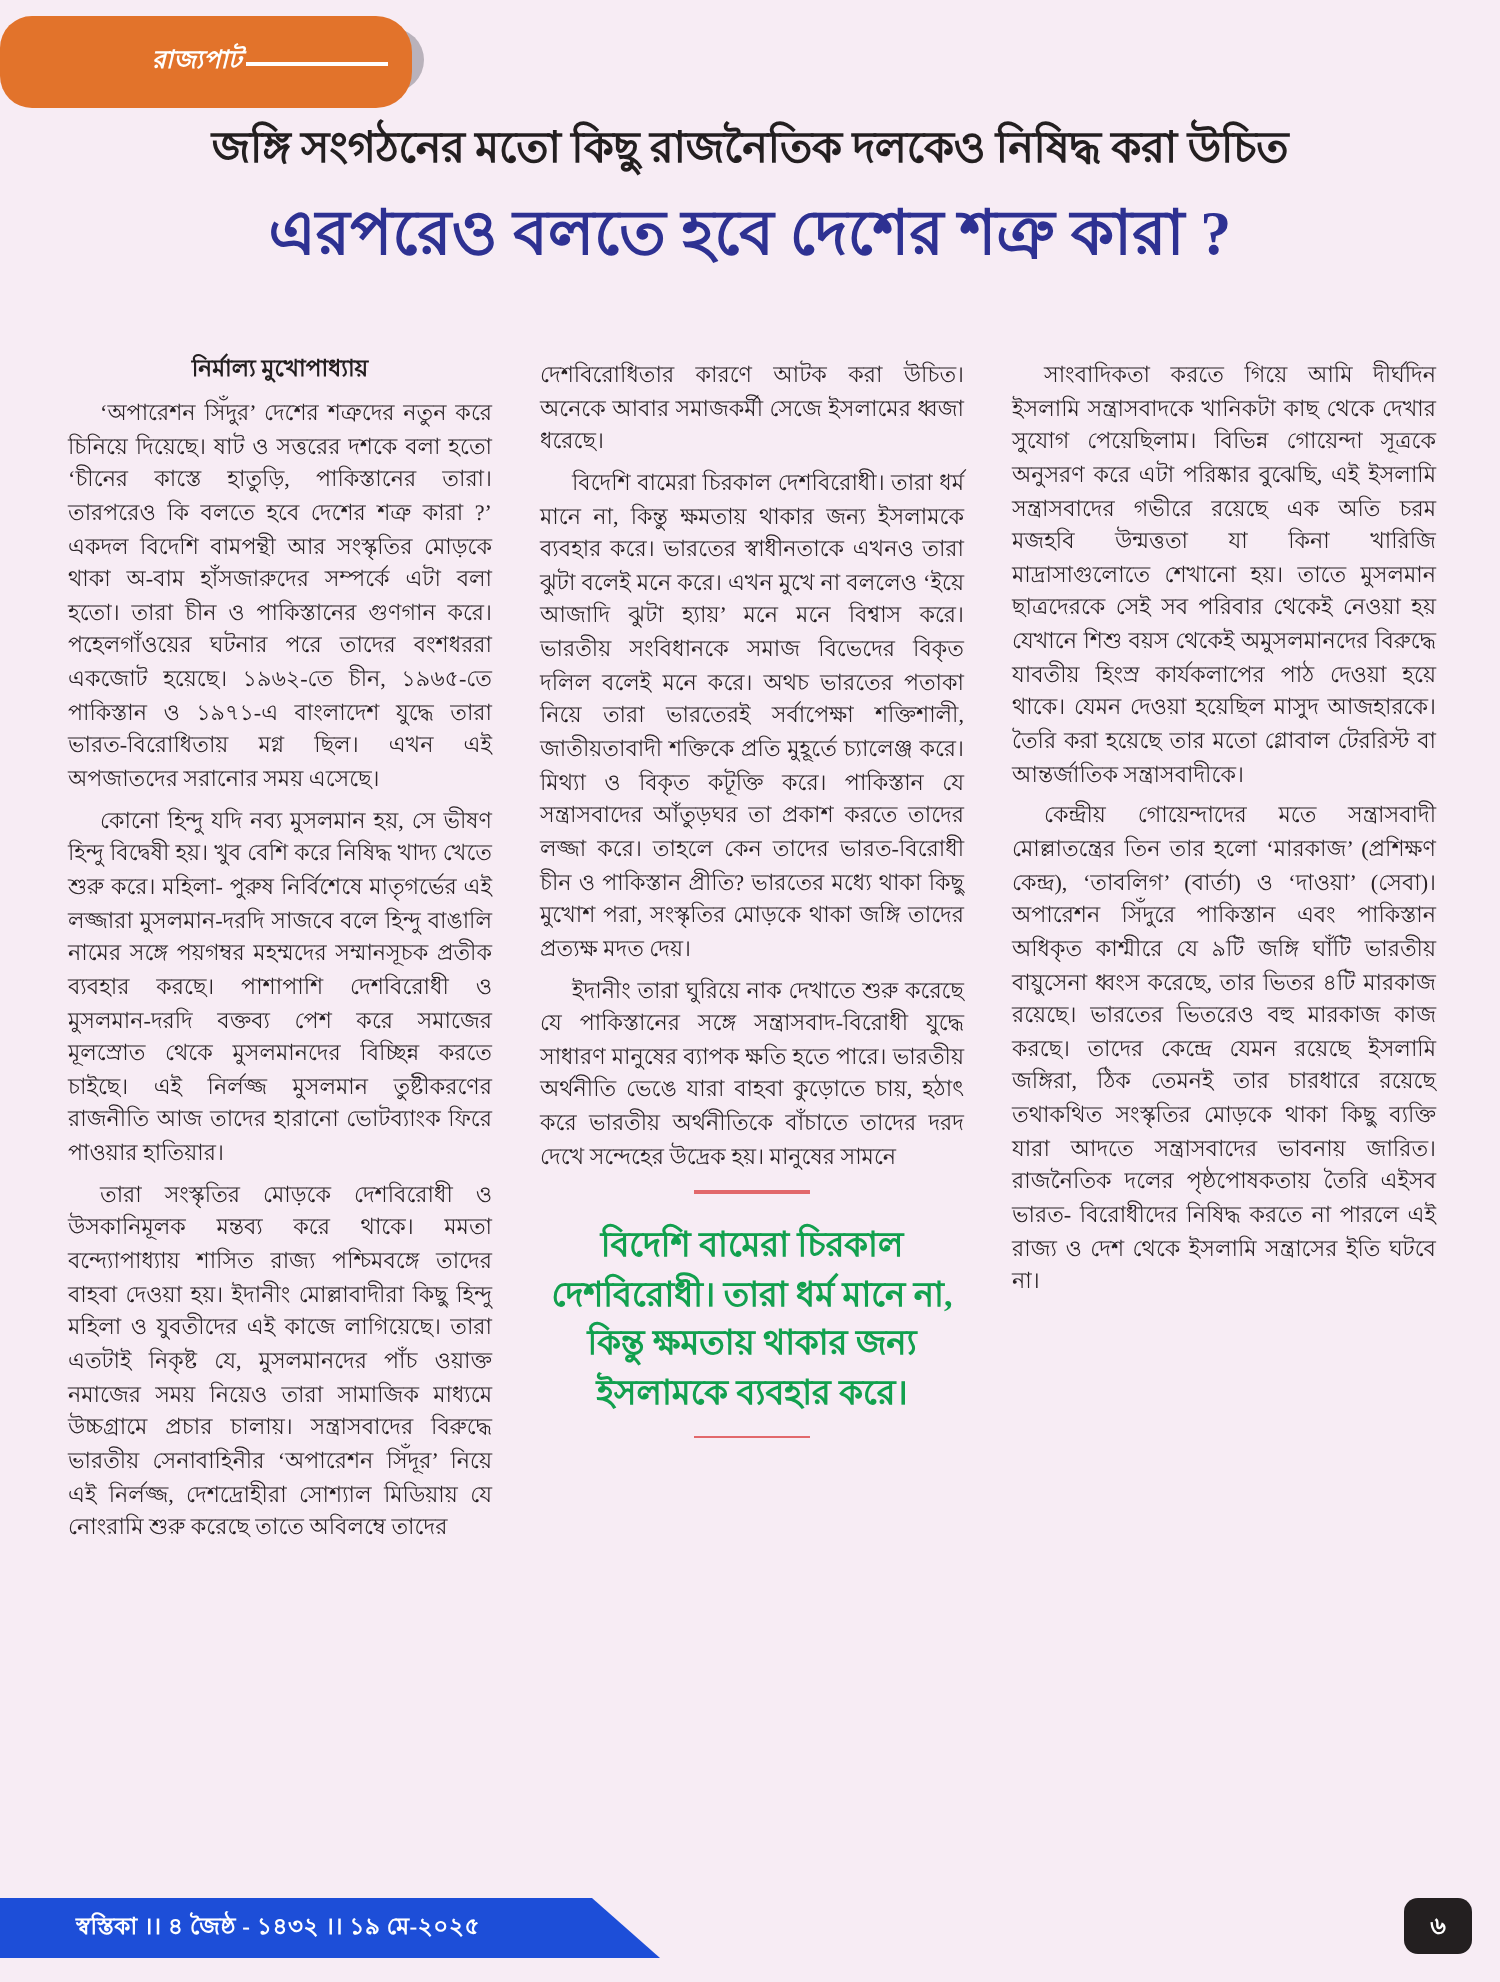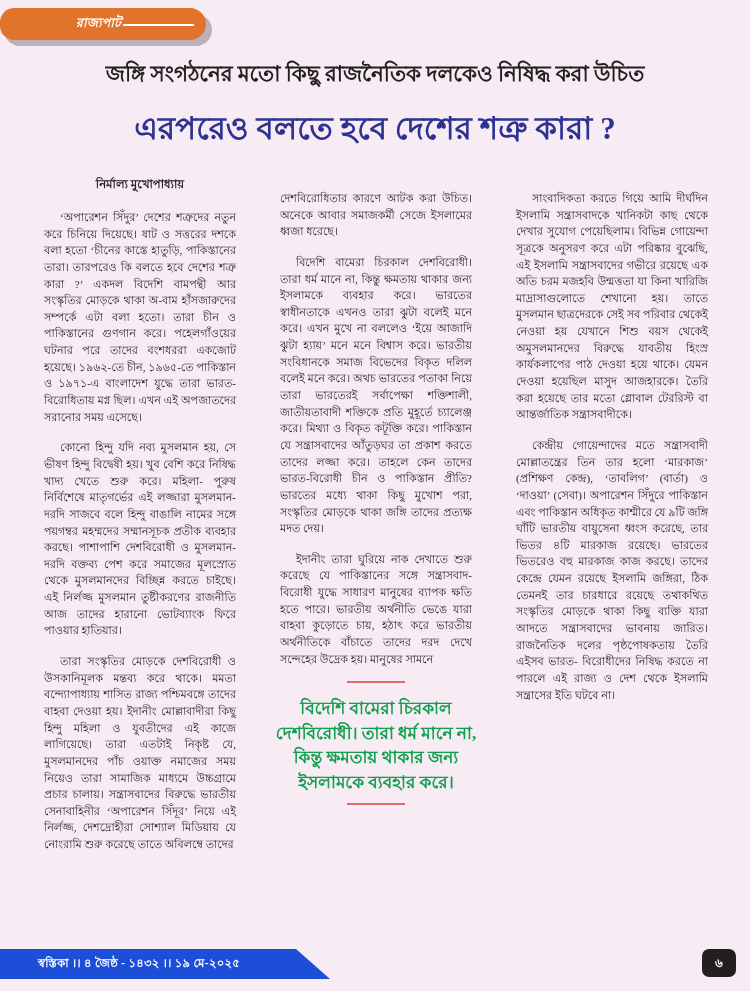--- a/index.html
+++ b/index.html
@@ -35,21 +35,21 @@
     border-top-right-radius: 18px;
     border-bottom-right-radius: 18px;
     border-top-left-radius: 18px;
     border-bottom-left-radius: 18px;
   }
   .badge {
     position: absolute;
     left: 0;
     top: 0;
     width: 206px;
-    height: 32px;
+    height: 46px;
     background: #e2732b;
     border-top-right-radius: 18px;
     border-bottom-right-radius: 18px;
     border-top-left-radius: 16px;
     border-bottom-left-radius: 16px;
     display: flex;
     align-items: center;
     box-sizing: border-box;
     padding-left: 76px;
   }
@@ -88,21 +88,20 @@
     position: absolute;
     left: 30px;
     top: 98px;
     width: 690px;
     text-align: center;
     font-size: 31px;
     font-weight: 700;
     color: #2e3192;
     line-height: 1.2;
     letter-spacing: .1px;
-    margin-top: 12px;
   }
 
   
   .columns {
     position: absolute;
     left: 30px;
     top: 176px;
     width: 692px;
     height: 748px;
     display: flex;
@@ -121,21 +120,21 @@
   }
   .body-text {
     font-size: 11.1px;
     line-height: 1.5;
     text-align: justify;
     text-justify: inter-word;
     color: #2a2326;
     hyphens: none;
   }
   .body-text p {
-    margin: 14px;
+    margin: 4px;
     text-indent: 16px;
   }
   .body-text p.noindent {
     text-indent: 0;
   }
 
   
   .pullquote {
     margin-top: 10px;
     text-align: center;

